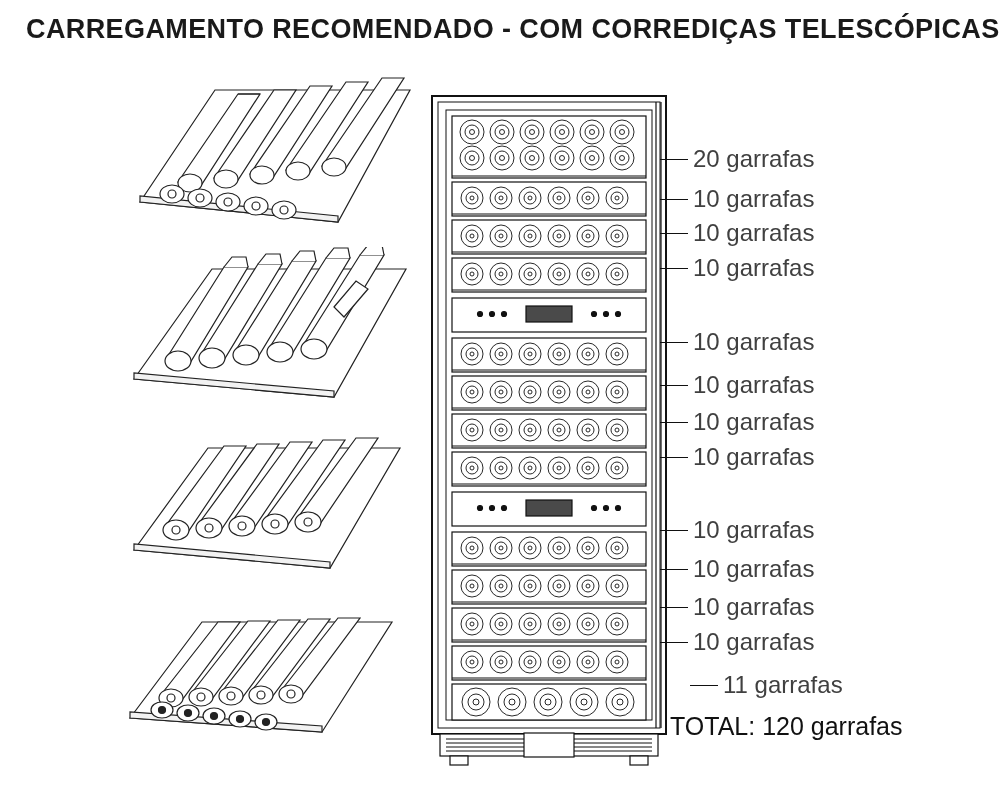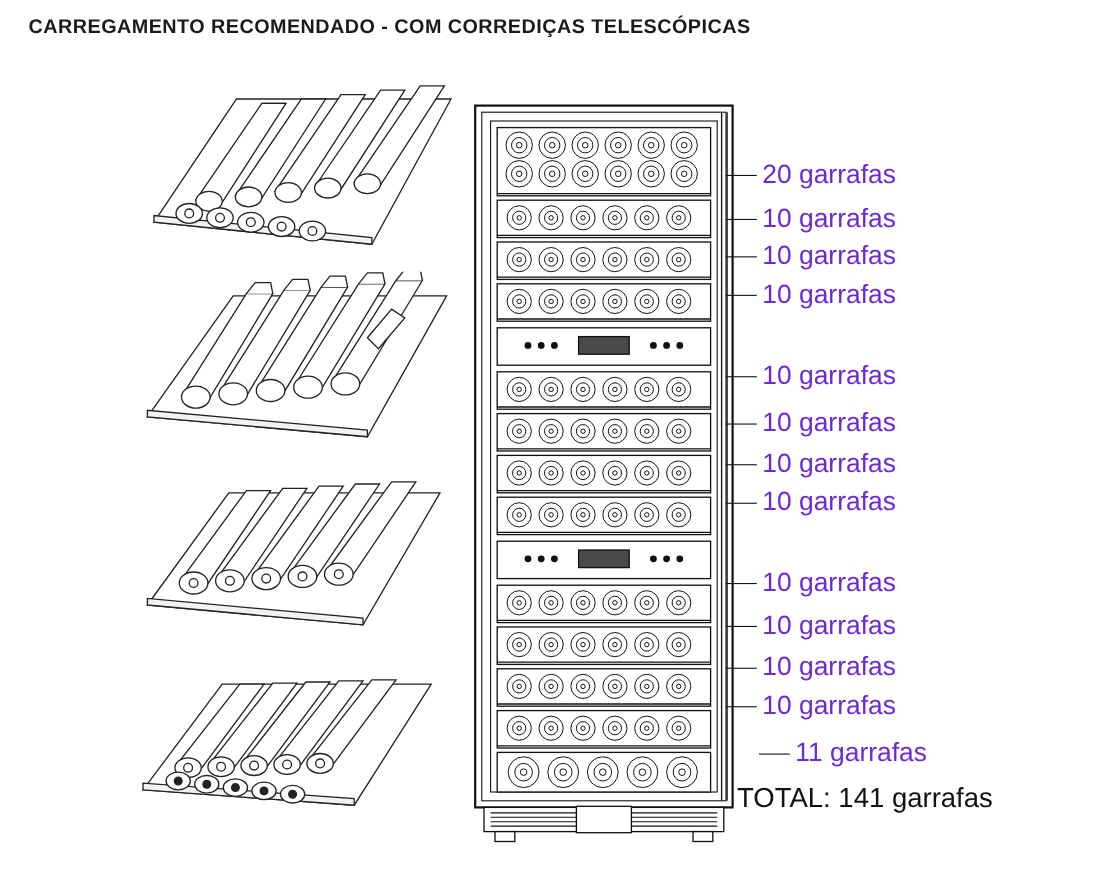--- a/index.html
+++ b/index.html
@@ -14,21 +14,21 @@
     font-family: "Liberation Sans", sans-serif;
     color: #1a1a1a;
     overflow: hidden;
   }
 
   
   #title {
     position: absolute;
     left: 26px;
     top: 14px;
-    font-size: 18px;
+    font-size: 27px;
     font-weight: bold;
     letter-spacing: 0.4px;
     white-space: nowrap;
   }
 
   
   #racks {
     position: absolute;
     left: 120px;
     top: 72px;
@@ -70,21 +70,21 @@
   }
   .leader {
     width: 28px;
     height: 1px;
     background: #111;
     margin-right: 5px;
     flex: 0 0 auto;
   }
   .callout-text {
     font-size: 24px;
-    color: #6d28d9;
+    color: #404040;
   }
   #total {
     position: absolute;
     left: 10px;
     top: 620px;
     font-size: 25px;
     color: #111;
     white-space: nowrap;
   }
 </style>
@@ -692,14 +692,14 @@
   </div>
   <div class="callout" style="top:535px;">
     <span class="leader"></span>
     <span class="callout-text">10 garrafas</span>
   </div>
   <div class="callout" style="top:578px;margin-left:30px;">
     <span class="leader"></span>
     <span class="callout-text">11 garrafas</span>
   </div>
 
-  <div id="total">TOTAL: 141 garrafas</div>
+  <div id="total">TOTAL: 120 garrafas</div>
 </div>
 
 </body></html>

